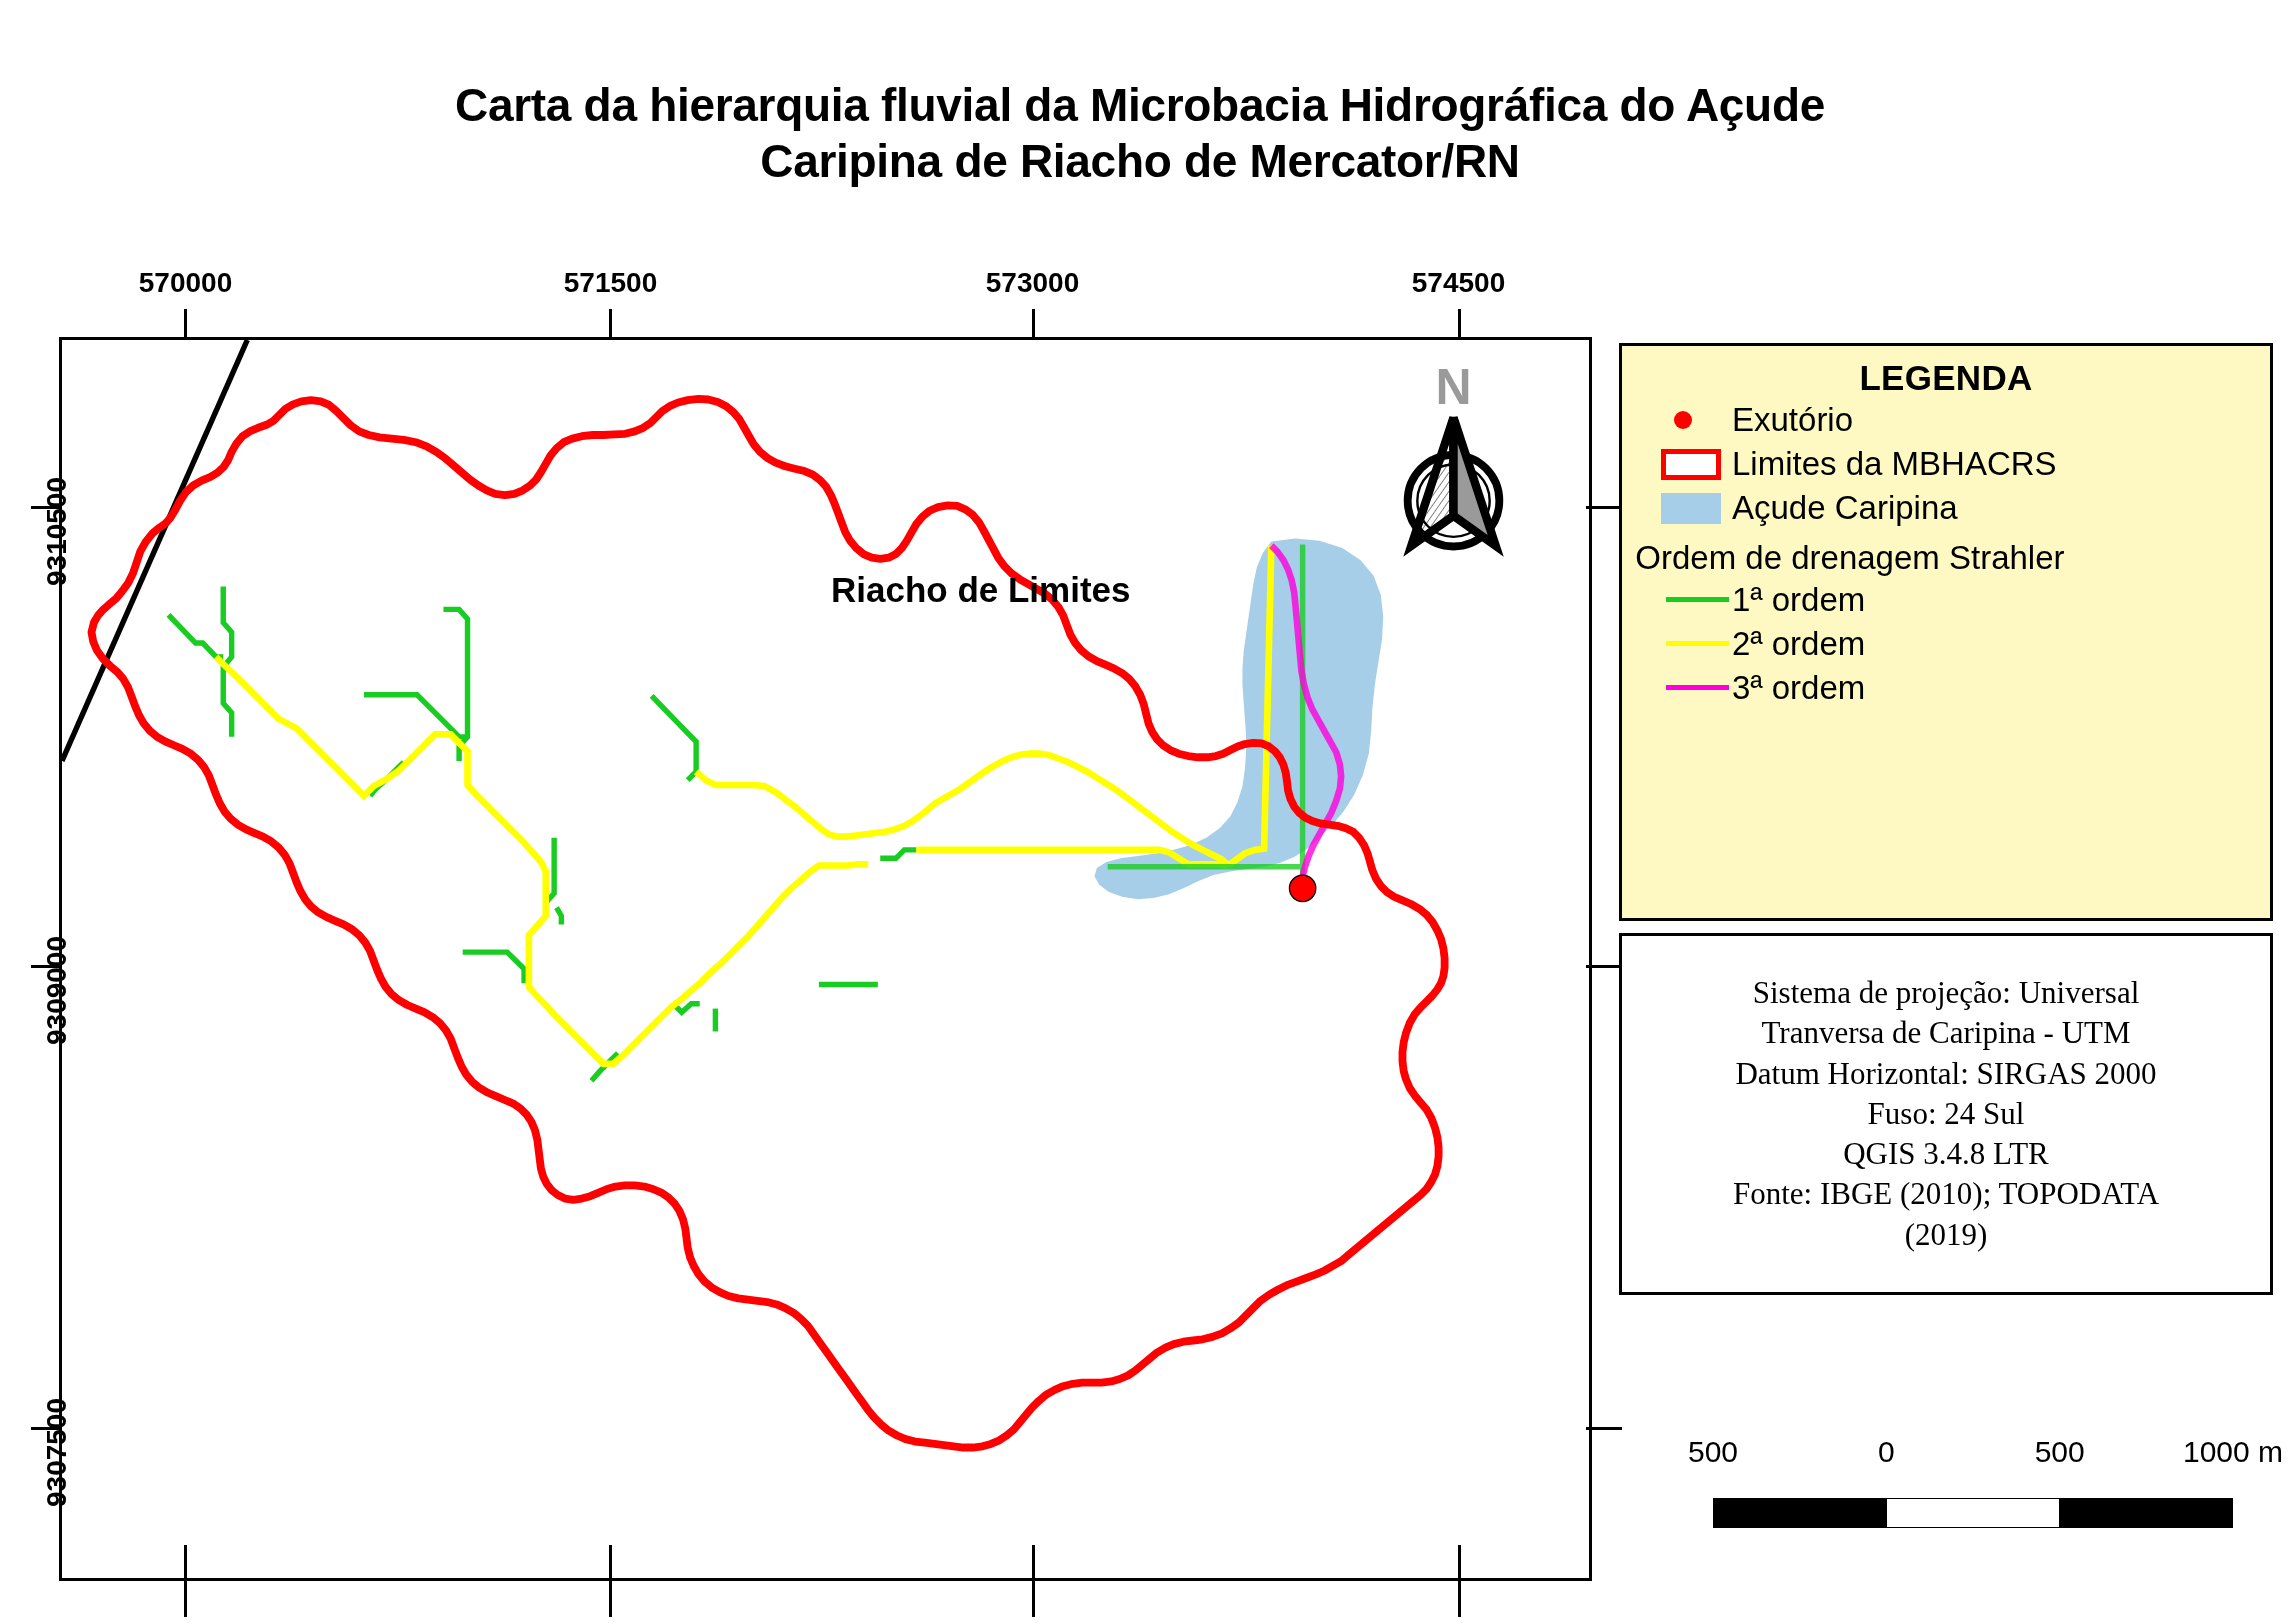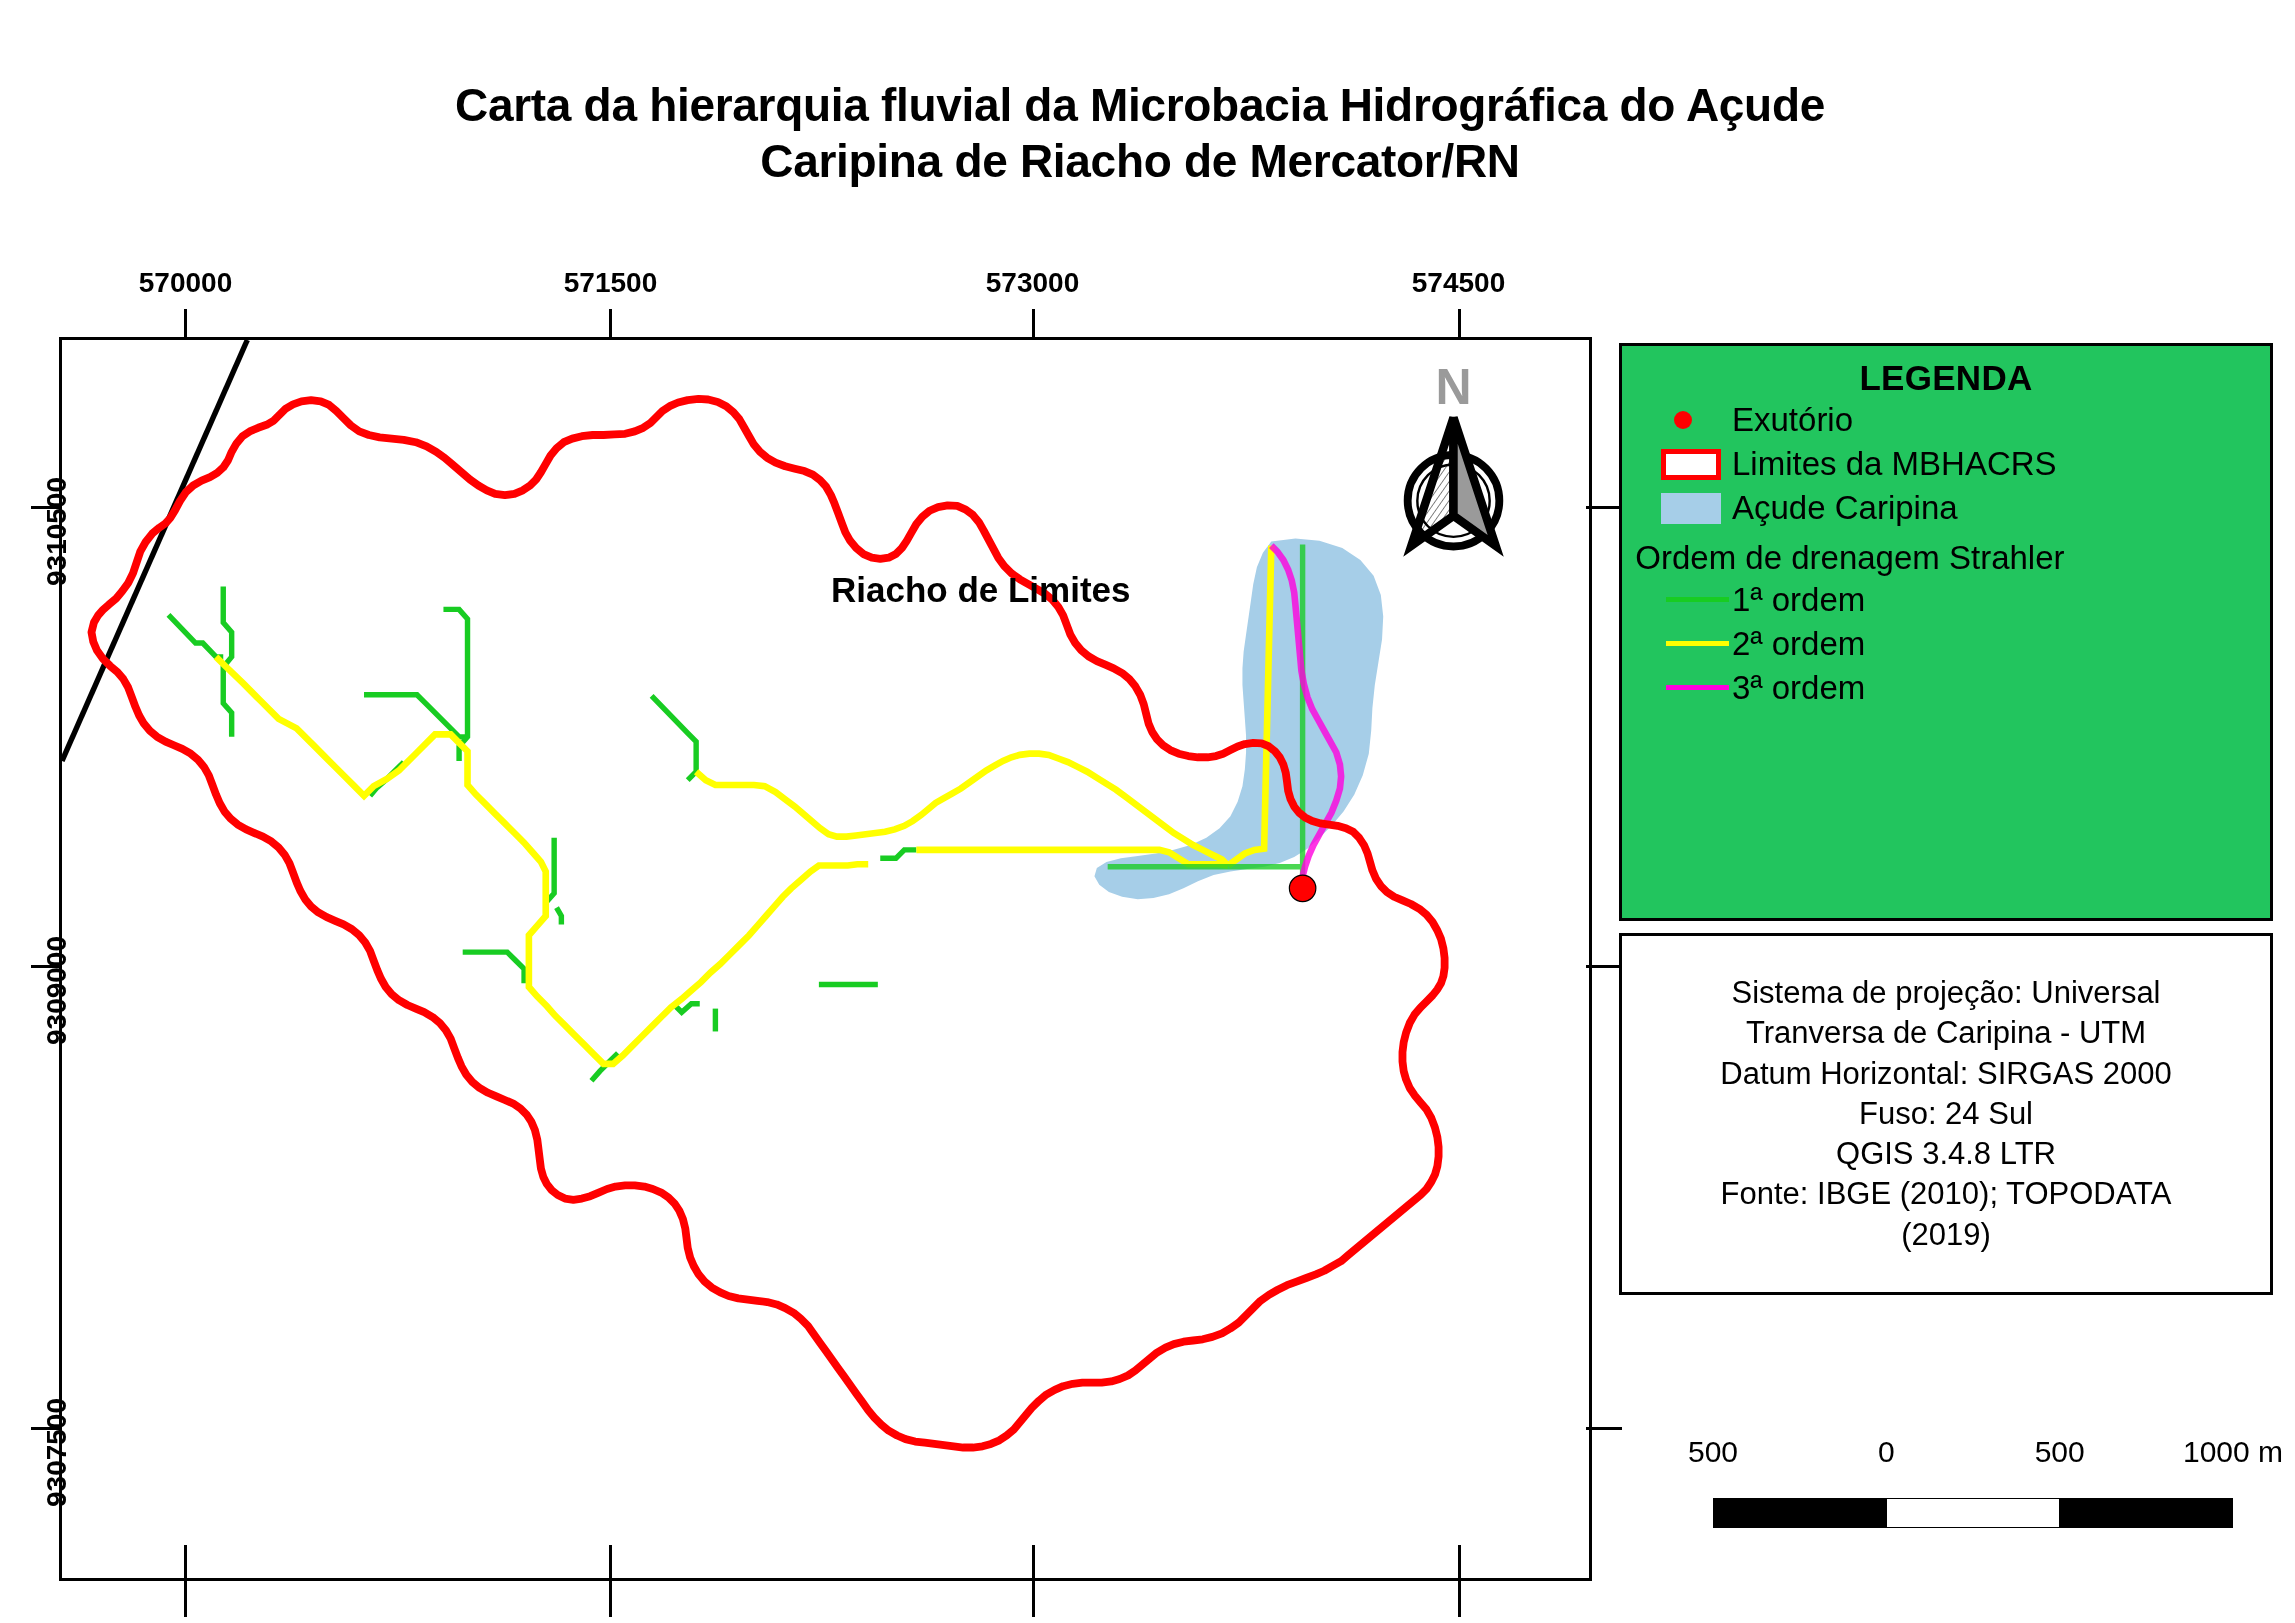--- a/index.html
+++ b/index.html
@@ -38,41 +38,41 @@
   
   #north-arrow{position:absolute;left:1393px;top:362px;width:121px;height:205px;}
   #north-arrow .n-letter{
     position:absolute;left:0;top:0;width:121px;text-align:center;
     font-size:50px;font-weight:bold;color:#9a9a9a;line-height:1;
   }
 
   
   #legend-box{
     position:absolute;left:1619px;top:343px;width:654px;height:578px;
-    border:3.6px solid #000;box-sizing:border-box;background:#22c55e;
+    border:3.6px solid #000;box-sizing:border-box;background:#fef9c3;
   }
   #legend-title{
     text-align:center;font-size:35px;font-weight:bold;margin-top:12px;letter-spacing:0.3px;
   }
   .leg-row{display:flex;align-items:center;height:44px;padding-left:39px;}
   .leg-key{width:71px;display:flex;align-items:center;justify-content:flex-start;flex:0 0 71px;}
   .leg-text{font-size:33px;white-space:nowrap;}
   .key-dot{width:18px;height:18px;border-radius:50%;background:#ff0000;margin-left:13.3px;}
   .key-rect{width:60px;height:31px;box-sizing:border-box;background:#fff;}
   .key-fill{width:60px;height:31px;}
   .key-line{width:63px;height:5.4px;margin-left:4.8px;}
   #leg-subhead{font-size:33px;padding-left:13.3px;margin-top:8.5px;margin-bottom:1.2px;white-space:nowrap;}
 
   
   #info-box{
     position:absolute;left:1619px;top:933px;width:654px;height:362px;
     border:3.6px solid #000;box-sizing:border-box;background:#fff;
     display:flex;flex-direction:column;justify-content:center;align-items:center;
   }
-  #info-box .i-line{font-size:31px;line-height:1.30;text-align:center;white-space:nowrap;}
+  #info-box .i-line{font-size:31px;line-height:1.30;text-align:center;white-space:nowrap;font-family:Liberation Serif, serif;}
 
   
   #scale-bar{position:absolute;left:1713px;top:1435px;width:520px;}
   #scale-labels{position:relative;height:40px;}
   #scale-labels span{
     position:absolute;top:0;font-size:30px;white-space:nowrap;transform:translateX(-50%);
   }
   #scale-segments{display:flex;margin-top:23px;height:28px;border:1.8px solid #000;box-sizing:content-box;}
   #scale-segments div{flex:1 1 0;}
 </style>

